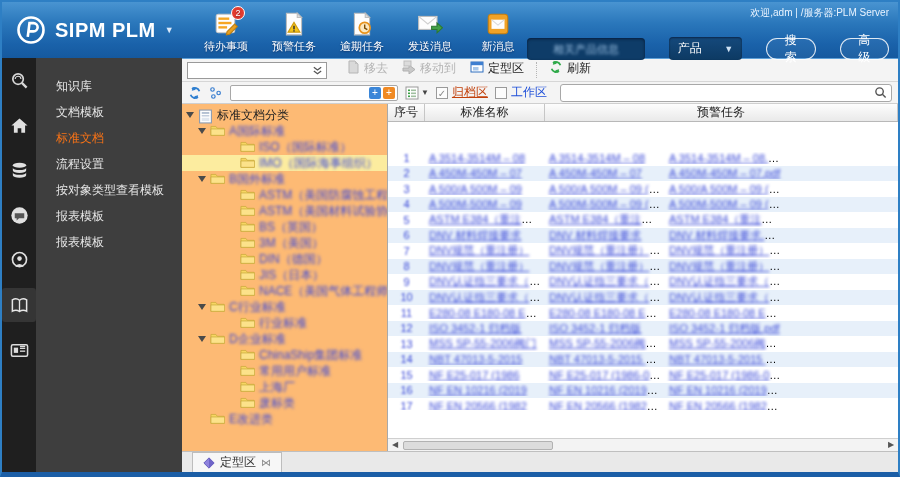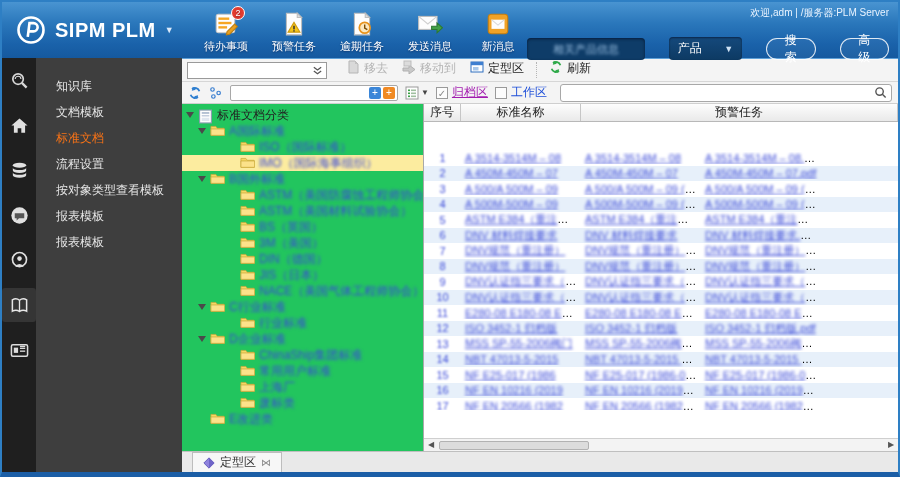--- a/index.html
+++ b/index.html
@@ -54,27 +54,27 @@
   .addbox{width:168px;height:16px;border:1px solid #a8a8a8;border-radius:2px;background:#fff;display:flex;
     align-items:center;justify-content:flex-end;gap:2px;padding-right:2px;}
   .pbtn{width:12px;height:12px;border-radius:2px;color:#fff;font-size:10px;line-height:11px;text-align:center;cursor:pointer;}
   .pbtn.blue{background:#3b86d8;}.pbtn.orange{background:#f08a24;}
   .listbtn{display:flex;align-items:center;gap:2px;cursor:pointer;}
   .listbtn .caret{font-size:8px;color:#444;}
   .chkwrap{display:flex;align-items:center;gap:4px;cursor:pointer;}
   .chk{width:12px;height:12px;border:1px solid #9a9a9a;background:#fcfcfc;font-size:10px;line-height:11px;
     text-align:center;color:#8a8a8a;flex:none;}
   .chklabel{color:#1d4ed8;white-space:nowrap;}
-  .chkwrap.dis .chklabel{color:#a21caf;text-decoration:underline;}
+  .chkwrap.dis .chklabel{color:#c2410c;text-decoration:underline;}
   .fsearch{flex:1;height:18px;margin-left:6px;border:1px solid #a8a8a8;border-radius:3px;background:#fff;
     display:flex;align-items:center;justify-content:flex-end;padding-right:4px;}
   .fsearch svg{width:13px;height:13px;}
   
   .panels{flex:1;display:flex;min-height:0;}
-  .tree{width:242px;flex:none;border-right:1px solid #a9a9a9;padding-top:3px;overflow:hidden;background:#22c55e;}
+  .tree{width:206px;flex:none;border-right:1px solid #a9a9a9;padding-top:3px;overflow:hidden;background:#fdba74;}
   .trow{height:16px;display:flex;align-items:center;white-space:nowrap;cursor:pointer;}
   .trow.selected{background:#fcec9f;}
   .exp{width:0;height:0;border-top:6px solid #4a4a4a;border-left:4px solid transparent;border-right:4px solid transparent;
     margin-right:4px;flex:none;}
   .noexp{width:8px;flex:none;margin-right:4px;}
   .ticon{width:15px;height:12px;margin-right:4px;flex:none;}
   .lvl0{padding-left:4px;color:#222;}
   .lvl1{padding-left:16px;}
   .lvl2{padding-left:46px;}
   .tlabel{color:#3a49d8;}

